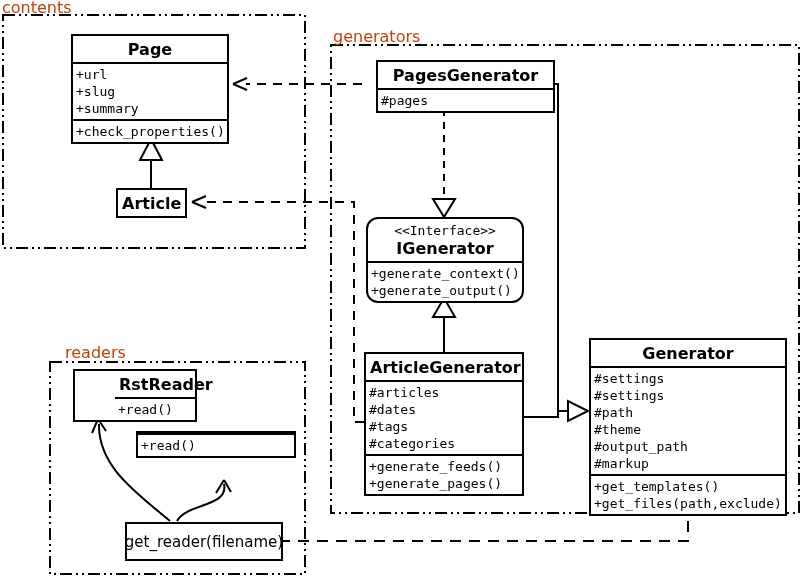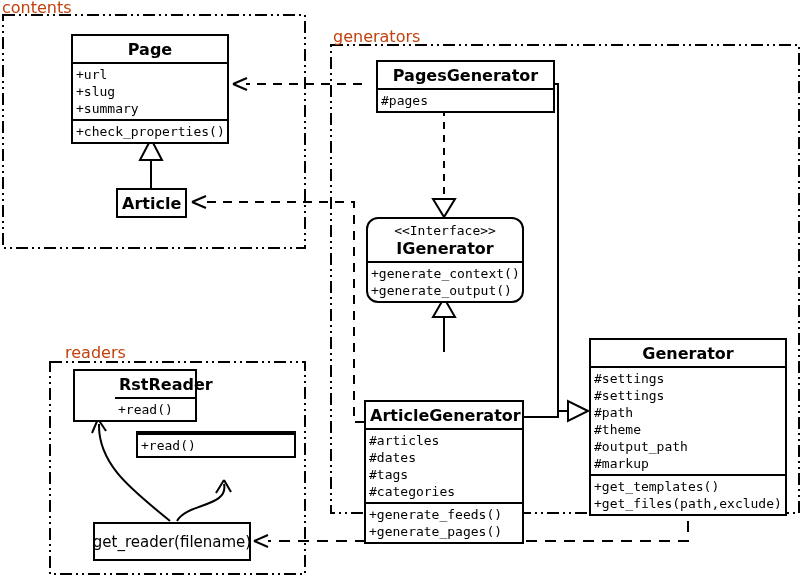--- a/index.html
+++ b/index.html
@@ -32,21 +32,21 @@
   .uml-stereotype + .uml-title{padding-top:1px;}
   .uml-sec{border-top:2px solid #000;padding:2px 3px;}
   .uml-row{
     font:13px "DejaVu Sans Mono",monospace;
     line-height:17px;white-space:pre;
   }
   .simple-box{
     position:absolute;z-index:3;
     background:#fff;border:2px solid #000;box-sizing:border-box;
     display:flex;align-items:center;justify-content:center;
-    font:15px "DejaVu Sans",sans-serif;white-space:nowrap;
+    font:15px "DejaVu Sans",sans-serif;white-space:nowrap;margin-left:32px;
   }
 </style>
 </head>
 <body>
 
 <div id="canvas">
 
   <svg id="wires" viewBox="0 0 803 579" xmlns="http://www.w3.org/2000/svg">
 
     <rect x="3" y="15" width="302" height="233" fill="none" stroke="#000" stroke-width="2" stroke-dasharray="12,4,2,4,2,4"></rect>
@@ -134,21 +134,21 @@
 
   <div class="uml-class" style="left:366px;top:217px;width:158px;border-radius:12px;">
     <div class="uml-stereotype">&lt;&lt;Interface&gt;&gt;</div>
     <div class="uml-title">IGenerator</div>
     <div class="uml-sec">
       <div class="uml-row">+generate_context()</div>
       <div class="uml-row">+generate_output()</div>
     </div>
   </div>
 
-  <div class="uml-class" style="left:364px;top:352px;width:160px;margin-top:48px;">
+  <div class="uml-class" style="left:364px;top:352px;width:160px;">
     <div class="uml-title">ArticleGenerator</div>
     <div class="uml-sec">
       <div class="uml-row">#articles</div>
       <div class="uml-row">#dates</div>
       <div class="uml-row">#tags</div>
       <div class="uml-row">#categories</div>
     </div>
     <div class="uml-sec">
       <div class="uml-row">+generate_feeds()</div>
       <div class="uml-row">+generate_pages()</div>

